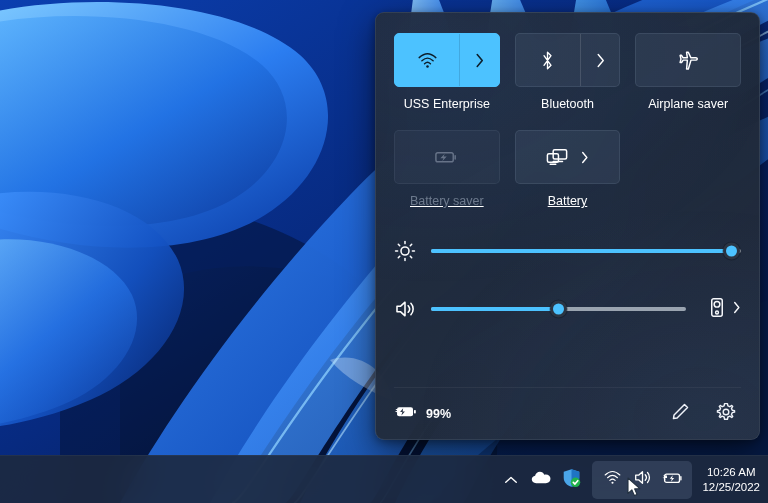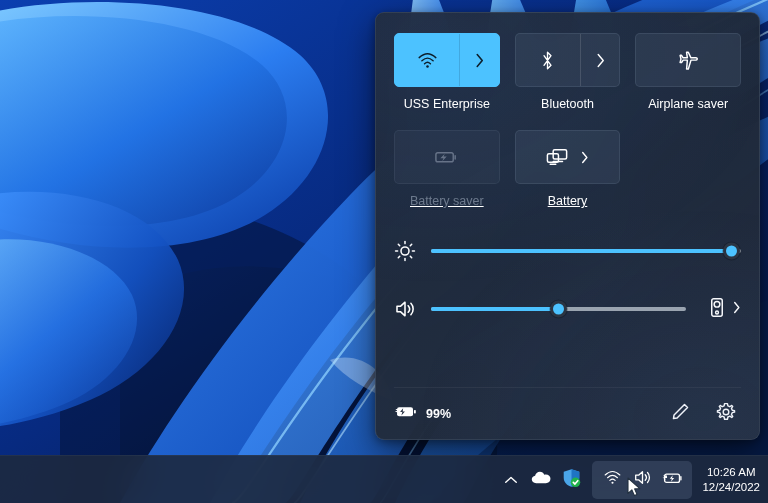--- a/index.html
+++ b/index.html
@@ -531,21 +531,21 @@
               <path class="ico-w" stroke-width="2" d="M21.6 6.6 L21.6 10"></path>
               <path d="M5.6 5.2 L1.2 5.2 L3.6 7.4 L0.6 7.4 L4.8 10.2 L2.6 8.1 L5.8 8.1 Z" fill="#ffffff"></path>
               <path d="M12.3 4.8 L8.8 8.8 L11.2 8.8 L10.3 12.2 L13.9 8.1 L11.5 8.1 Z" fill="#ffffff"></path>
             </svg>
           </span>
         </div>
       </div>
 
       <div id="clock">
         <div class="time">10:26 AM</div>
-        <div class="date">12/24/2022</div>
+        <div class="date">12/25/2022</div>
       </div>
     </div>
   </div>
 
   <div id="cursor" style="left: 627px; top: 477px;">
     <svg width="16" height="22" viewBox="0 0 16 22">
       <path d="M1 1 L1 16.5 L4.9 12.9 L7.4 18.6 L10 17.4 L7.6 11.9 L12.8 11.6 Z" fill="#ffffff" stroke="#22303f" stroke-width="1.1" stroke-linejoin="round"></path>
     </svg>
   </div>
 

